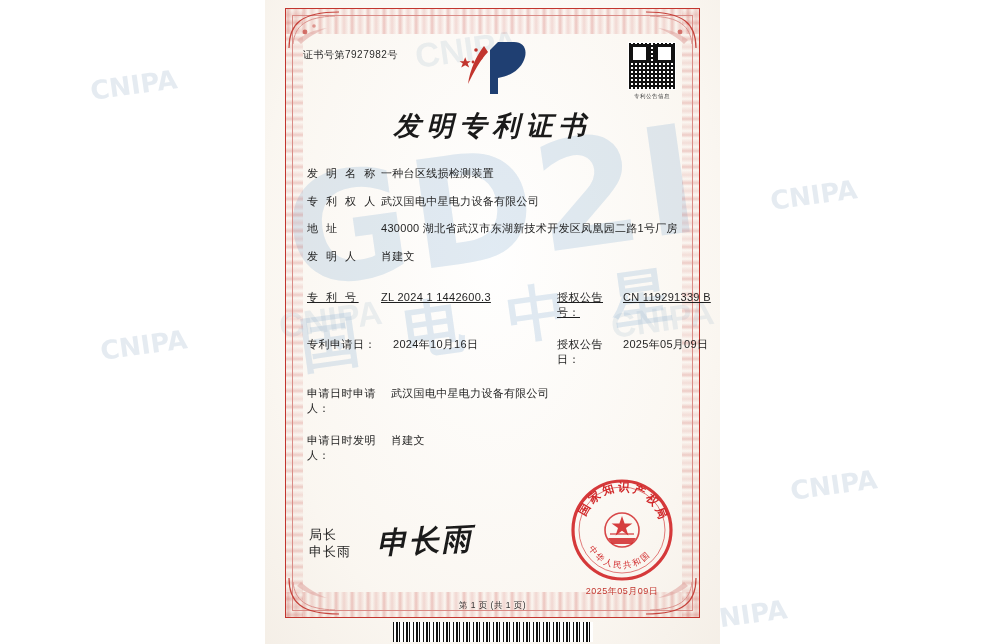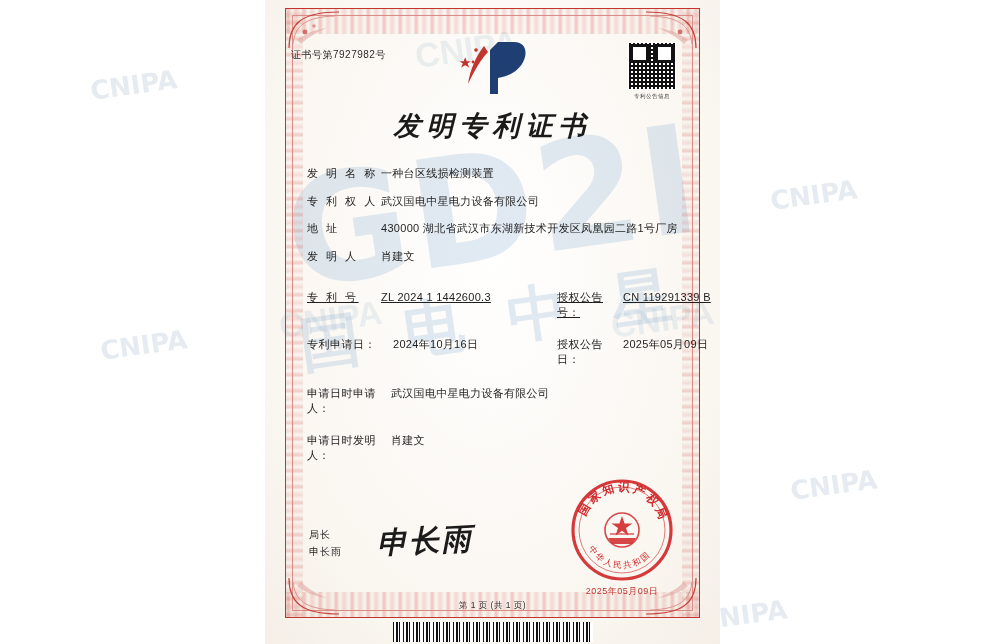--- a/index.html
+++ b/index.html
@@ -150,21 +150,21 @@
     white-space: nowrap;
   }
 
   
   .content {
     position: absolute;
     inset: 0;
   }
   .cert-no {
     position: absolute;
-    left: 26px;
+    left: 38px;
     top: 48px;
     font-size: 10px;
     color: #2b2b2b;
     letter-spacing: 0.5px;
   }
   
   .qr-wrap {
     position: absolute;
     right: 44px;
     top: 42px;
@@ -266,21 +266,21 @@
     color: #2a2a2a;
     text-align: justify;
   }
   .legal p { margin: 0 0 2px 0; text-indent: 16px; }
 
   
   .sig-block {
     position: absolute;
     left: 44px;
     bottom: 84px;
-    font-size: 10px;
+    font-size: 13px;
     color: #1f1f1f;
     line-height: 17px;
     letter-spacing: 1px;
   }
   .sig-script {
     position: absolute;
     left: 112px;
     bottom: 82px;
     font-size: 30px;
     color: #1b1b1b;

